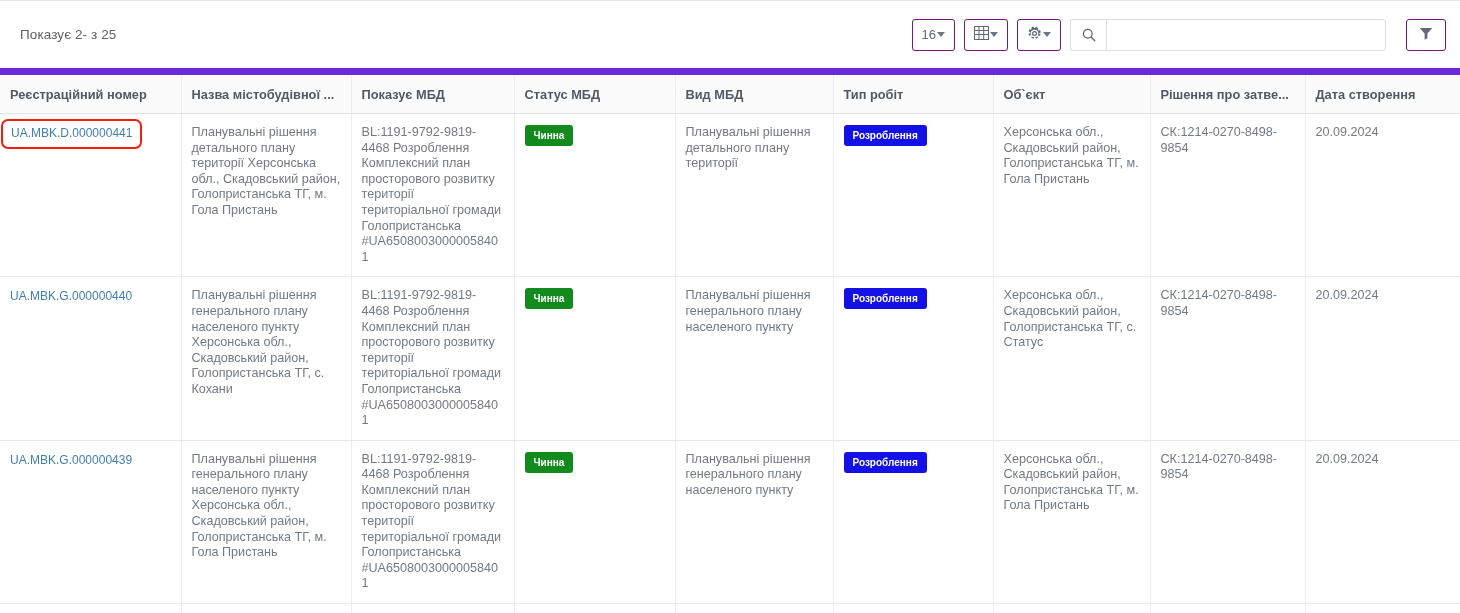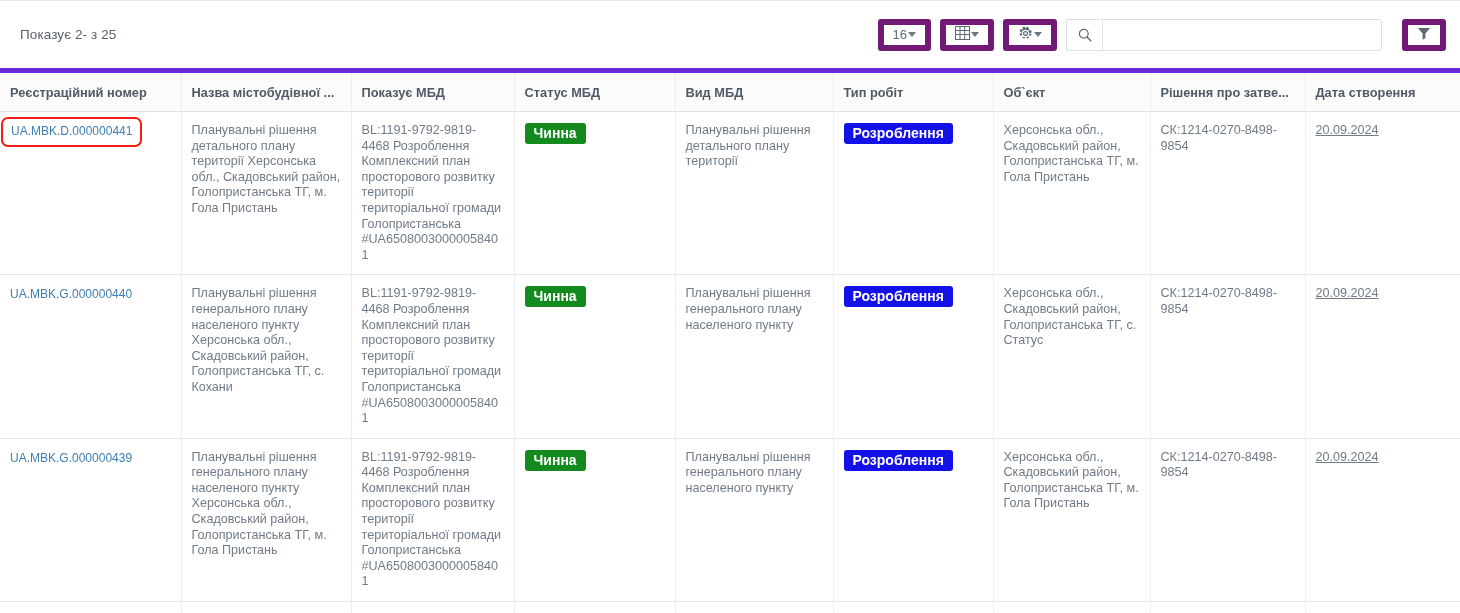--- a/index.html
+++ b/index.html
@@ -43,21 +43,21 @@
     margin-left: auto;
     display: flex;
     align-items: center;
   }
 
   .tb-btn {
     height: 32px;
     min-width: 40px;
     padding: 0 9px;
     background: #ffffff;
-    border: 6px solid #701a75;
+    border: 1px solid #701a75;
     border-radius: 3px;
     display: flex;
     align-items: center;
     justify-content: center;
     gap: 1px;
     cursor: pointer;
     margin-left: 9px;
     color: #5d6977;
     font-size: 13px;
     user-select: none;
@@ -105,21 +105,21 @@
   .filter-btn { margin-left: 20px; }
 
   
   .grid-wrap {
     position: absolute;
     top: 67px;
     left: 0;
     right: 0;
     bottom: 0;
     overflow: hidden;
-    border-top: 5px solid #6d28d9;
+    border-top: 7px solid #6d28d9;
   }
 
   table.grid {
     width: 1460px;
     border-collapse: collapse;
     table-layout: fixed;
     background: #fff;
   }
 
   table.grid th {
@@ -143,21 +143,21 @@
     vertical-align: top;
     font-size: 12.6px;
     line-height: 15.6px;
     color: #707b86;
     padding: 11px 10px 11px 10px;
     border-bottom: 1px solid #e6e9ec;
     border-right: 1px solid #eceef0;
     word-wrap: break-word;
     overflow-wrap: break-word;
   }
-  table.grid td:last-child { border-right: none; text-decoration: underline; }
+  table.grid td:last-child { border-right: none; }
 
   .cell-link {
     color: #3f7fb3;
     font-size: 12px;
     text-decoration: none;
     cursor: pointer;
     line-height: 17px;
     display: inline-block;
   }
 
@@ -166,21 +166,21 @@
     display: inline-block;
     border: 2px solid #f51d0f;
     border-radius: 7px;
     padding: 5px 8px;
     margin: -6px -9px;
   }
   .hl-box .cell-link { line-height: 15px; }
 
   .badge {
     display: inline-block;
-    font-size: 14px;
+    font-size: 10px;
     font-weight: bold;
     color: #ffffff;
     border-radius: 3px;
     padding: 4px 9px 4px 9px;
     line-height: 13px;
     white-space: nowrap;
   }
   .badge-green { background: #128a1d; }
   .badge-blue  { background: #1410e8; }
 

